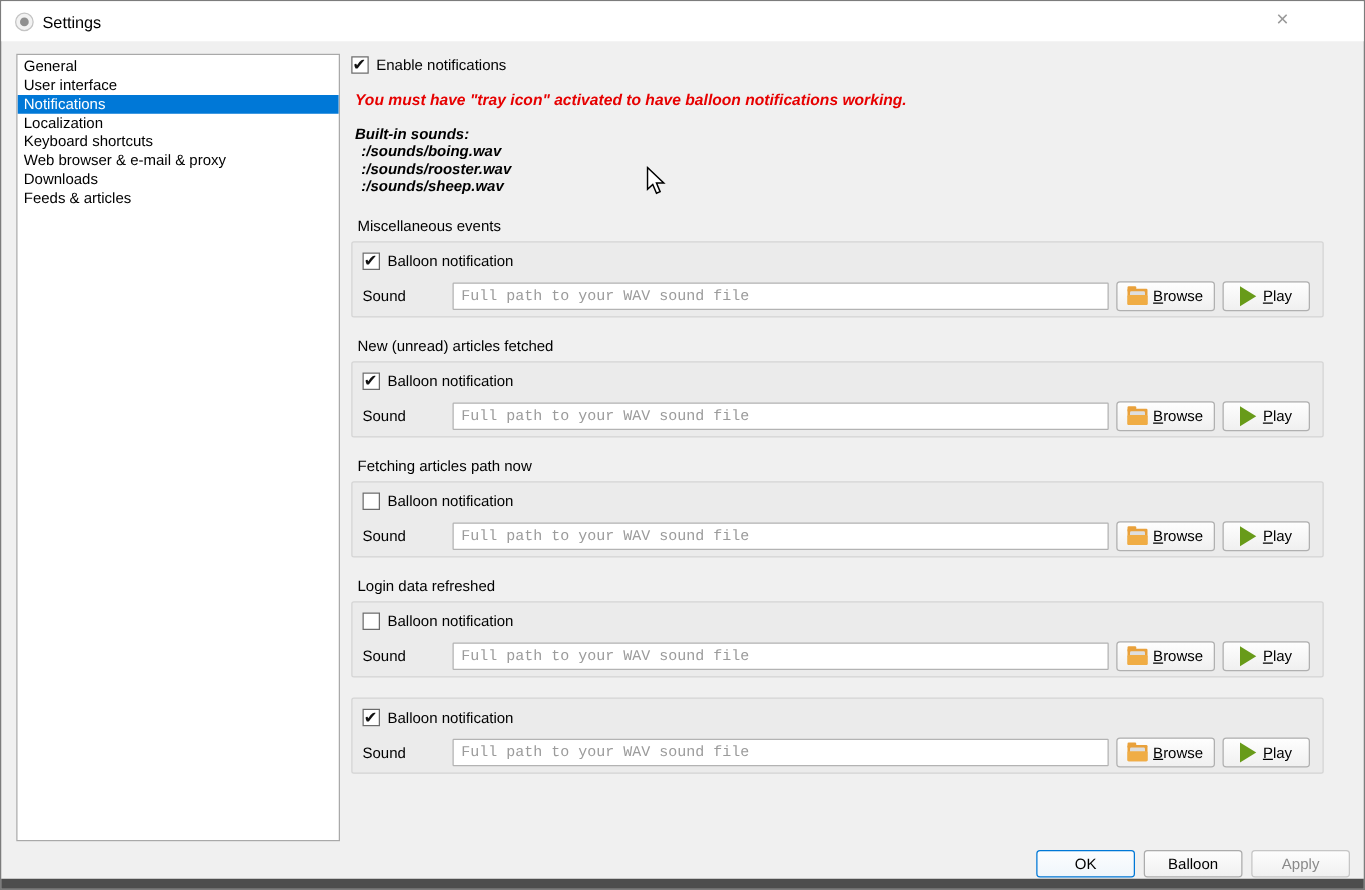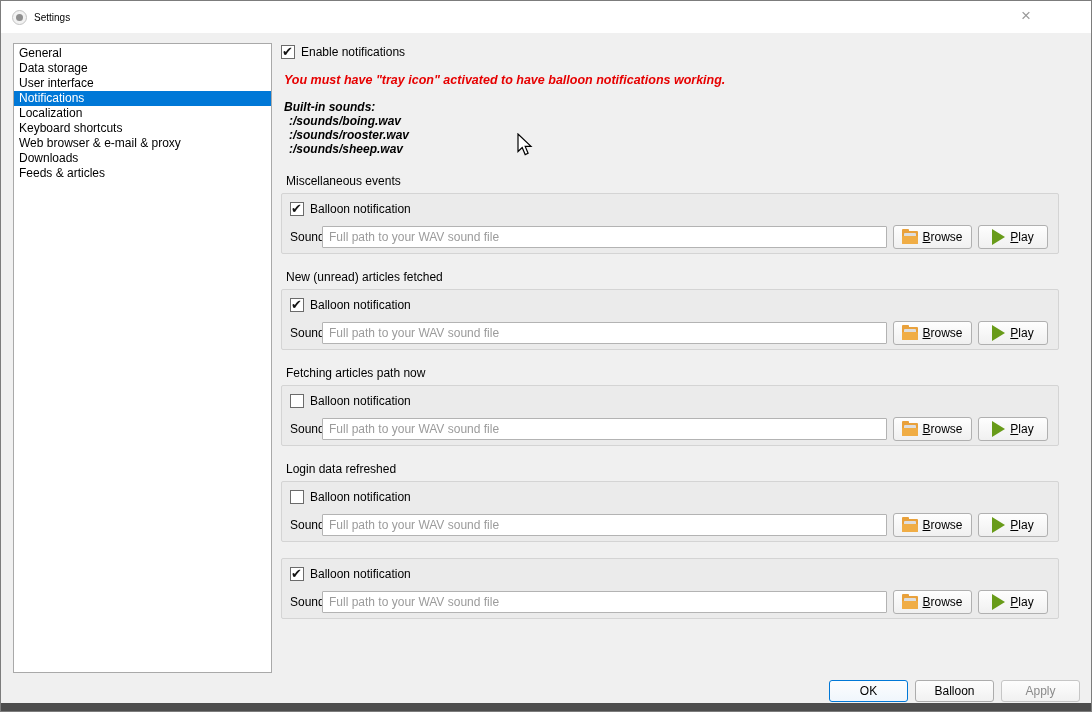--- a/index.html
+++ b/index.html
@@ -17,21 +17,21 @@
   .titlebar {
     position:absolute; top:0; left:0; right:0; height:32px;
     background:#ffffff; display:flex; align-items:center; padding-left:11px;
   }
   .app-icon {
     width:15px; height:15px; border-radius:50%;
     border:1.5px solid #c3c3c3; background:#f2f2f2;
     display:flex; align-items:center; justify-content:center; margin-right:7px;
   }
   .app-icon .dot { width:7px; height:7px; border-radius:50%; background:#8f8f8f; }
-  .title-text { font-size:10px; color:#000; }
+  .title-text { font-size:13px; color:#000; }
   .close-btn {
     position:absolute; top:5px; left:1014px; width:22px; height:22px;
     color:#9a9a9a; font-size:17px; line-height:20px; text-align:center;
     font-weight:300; cursor:default;
   }
   
   .sidebar {
     position:absolute; left:12px; top:42px; width:259px; height:630px;
     background:#ffffff; border:1px solid #a9a9a9; padding-top:2px;
     overflow:hidden;
@@ -64,22 +64,22 @@
   .section { margin-bottom:16px; }
   .section-title { margin-left:5px; margin-bottom:5px; }
   .groupbox {
     width:778px; height:61px; background:#ebebeb;
     border:1px solid #d4d4d4; border-radius:2px; padding:8px 10px 8px 8px;
   }
   .sound-row { margin-top:9px; display:flex; align-items:center; }
   .sound-label { width:32px; flex:0 0 auto; }
   .sound-input {
     flex:1 1 auto; height:22px; background:#fff; border:1px solid #b3b3b3;
-    border-radius:1px; padding:0 6px; font-family:Liberation Sans, sans-serif; font-size:12px;
-    color:#ec4899; margin-right:6px; min-width:0;
+    border-radius:1px; padding:0 6px; font-family:Liberation Mono, monospace; font-size:12px;
+    color:#ec4899; margin-right:6px; min-width:0;margin-left:40px;
   }
   .sound-input::placeholder { color:#9b9b9b; opacity:1; }
   .btn {
     height:24px; border:1px solid #b0b0b0; border-radius:3px;
     background:linear-gradient(#fefefe,#f0f0f0);
     display:flex; align-items:center; justify-content:center;
     font-size:12px; color:#000; cursor:default; flex:0 0 auto;
   }
   .btn .mn { text-decoration:underline; }
   .browse-btn { width:79px; margin-right:6px; }
@@ -131,21 +131,20 @@
   <div class="titlebar">
     <span class="app-icon">
         <span class="dot"></span>
       </span>
     <span class="title-text">Settings</span>
     <span class="close-btn">×</span>
   </div>
 
   <div class="sidebar">
       <div class="side-item">General</div>
-      <div class="side-item">Data storage</div>
       <div class="side-item">User interface</div>
       <div class="side-item selected">Notifications</div>
       <div class="side-item">Localization</div>
       <div class="side-item">Keyboard shortcuts</div>
       <div class="side-item">Web browser &amp; e-mail &amp; proxy</div>
       <div class="side-item">Downloads</div>
       <div class="side-item">Feeds &amp; articles</div>
     </div>
 
   <div class="content">

